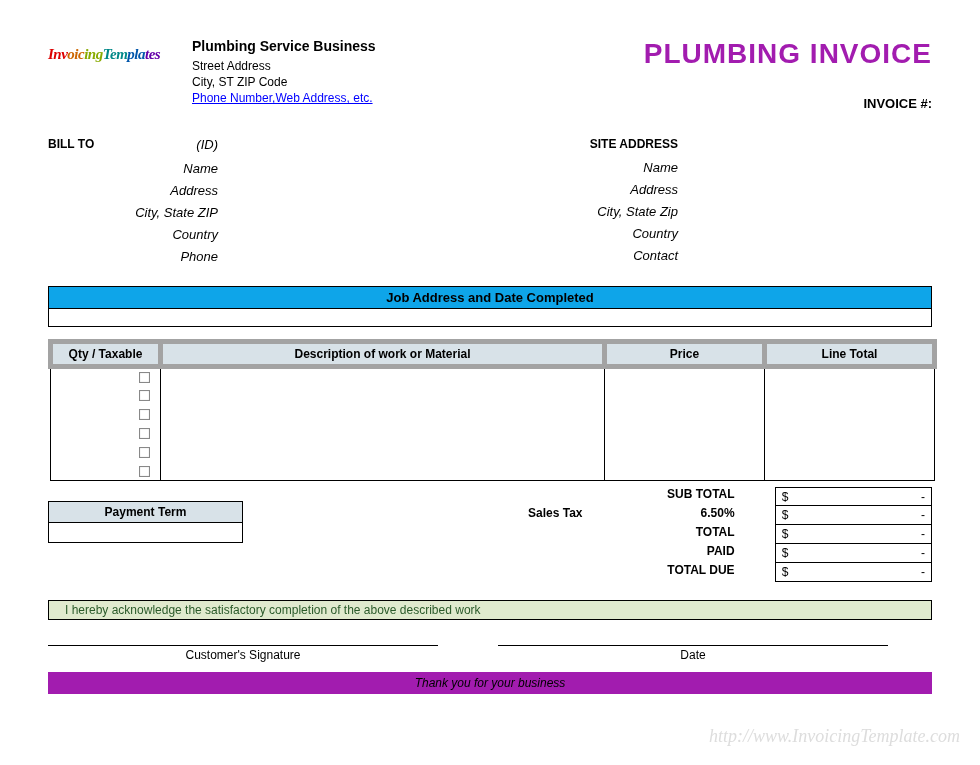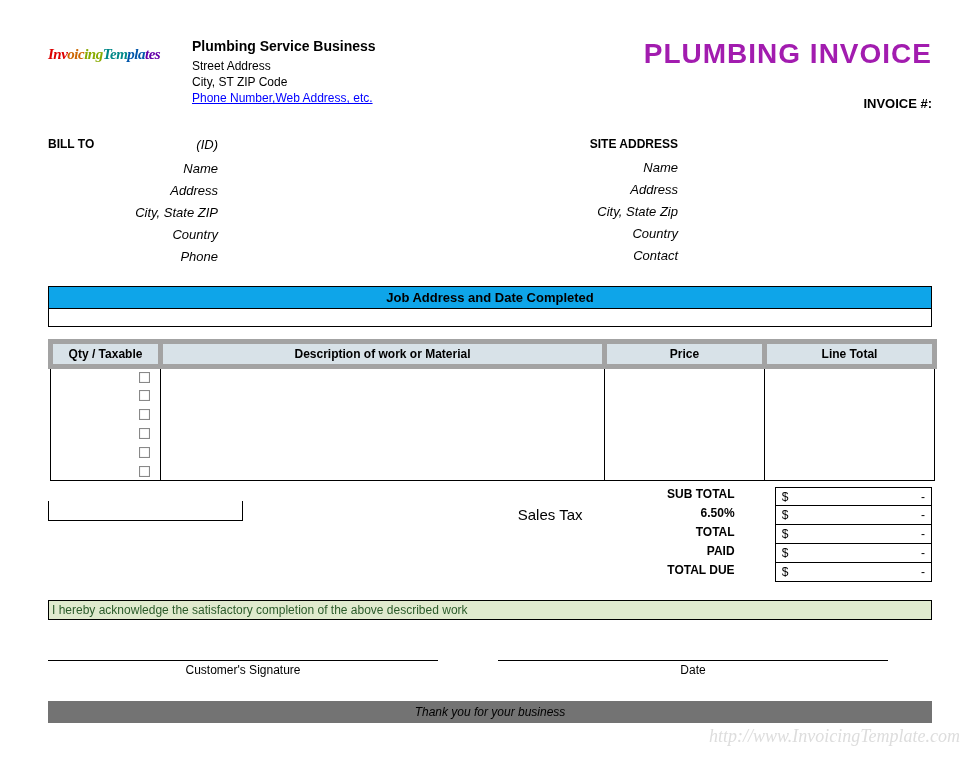--- a/index.html
+++ b/index.html
@@ -112,42 +112,42 @@
 
   .totals-right { margin-left: auto; width: 480px; }
   .trow { display: flex; align-items: flex-start; height: 19px; gap: 32px; }
   .trow .tmid { width: 130px; text-align: right; font-weight: bold; font-size: 12px; padding-right: 8px; }
   .trow .tval {
     width: 170px; border: 1px solid #000; border-top: none;
     display: flex; justify-content: space-between; padding: 0 6px;
     font-size: 12px; height: 100%; align-items: center;
   }
   .trow:first-child .tval { border-top: 1px solid #000; }
-  .salestax-lab { width: 150px; text-align: right; font-weight: normal; font-size: 15px; padding-right: 8px; }
+  .salestax-lab { width: 150px; text-align: right; font-weight: bold; font-size: 12px; padding-right: 8px; }
 
   .ack-bar {
     border: 1px solid #000;
     background: #e0eace;
     color: #2a5a2a;
     font-size: 12px;
-    padding: 2px 3px;
+    padding: 2px 16px;
     margin-top: 18px;
   }
-  .sig-row { display: flex; margin-top: 40px; }
+  .sig-row { display: flex; margin-top: 25px; }
   .sig-col { flex: 0 0 390px; margin-right: 60px; }
   .sig-line { border-top: 1px solid #000; }
   .sig-lab { text-align: center; font-size: 12px; margin-top: 2px; }
 
   .thanks-bar {
-    background: #737373;
+    background: #a21caf;
     text-align: center;
     font-style: italic;
     font-size: 12px;
     padding: 4px 16px;
-    margin-top: 24px;
+    margin-top: 10px;
   }
   .watermark {
     position: absolute;
     right: 20px; bottom: 18px;
     color: #ddd;
     font-style: italic;
     font-family: "Times New Roman", serif;
     font-size: 18px;
     pointer-events: none;
   }
@@ -262,20 +262,21 @@
         </td>
         <td></td>
         <td></td>
         <td></td>
       </tr>
   </tbody>
 </table>
 
 <div class="totals-area">
   <div class="pay-term-box">
+    <div class="pay-term-head">Payment Term</div>
     <div class="pay-term-body"></div>
   </div>
   <div class="totals-right">
     <div class="trow">
       <div class="salestax-lab"></div>
       <div class="tmid">SUB TOTAL</div>
       <div class="tval">
           <span>$</span>
           <span>-</span>
         </div>

